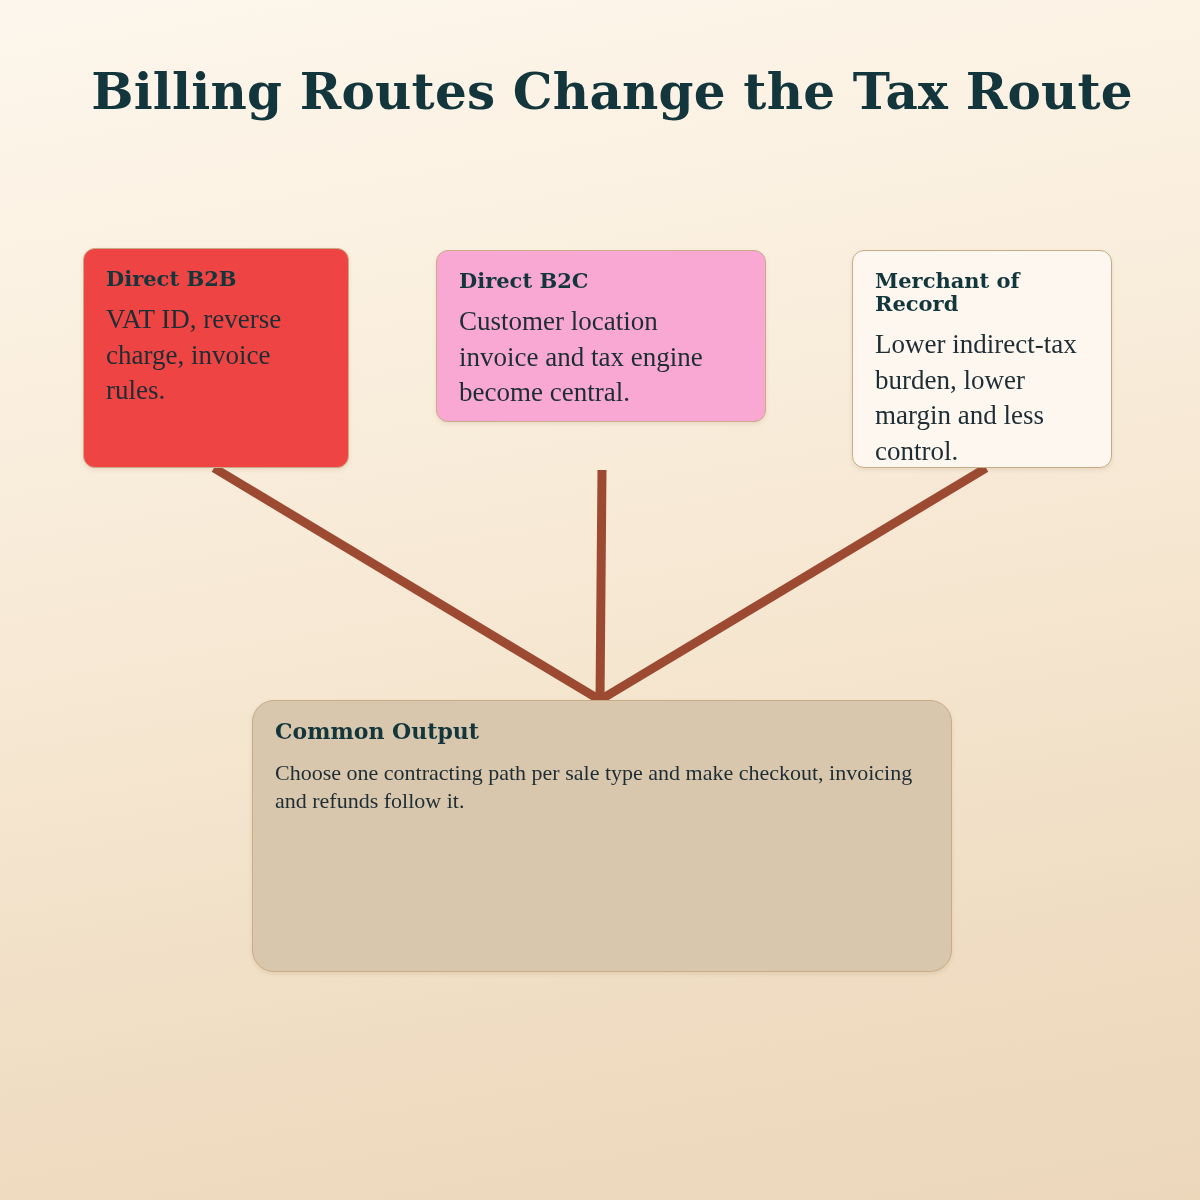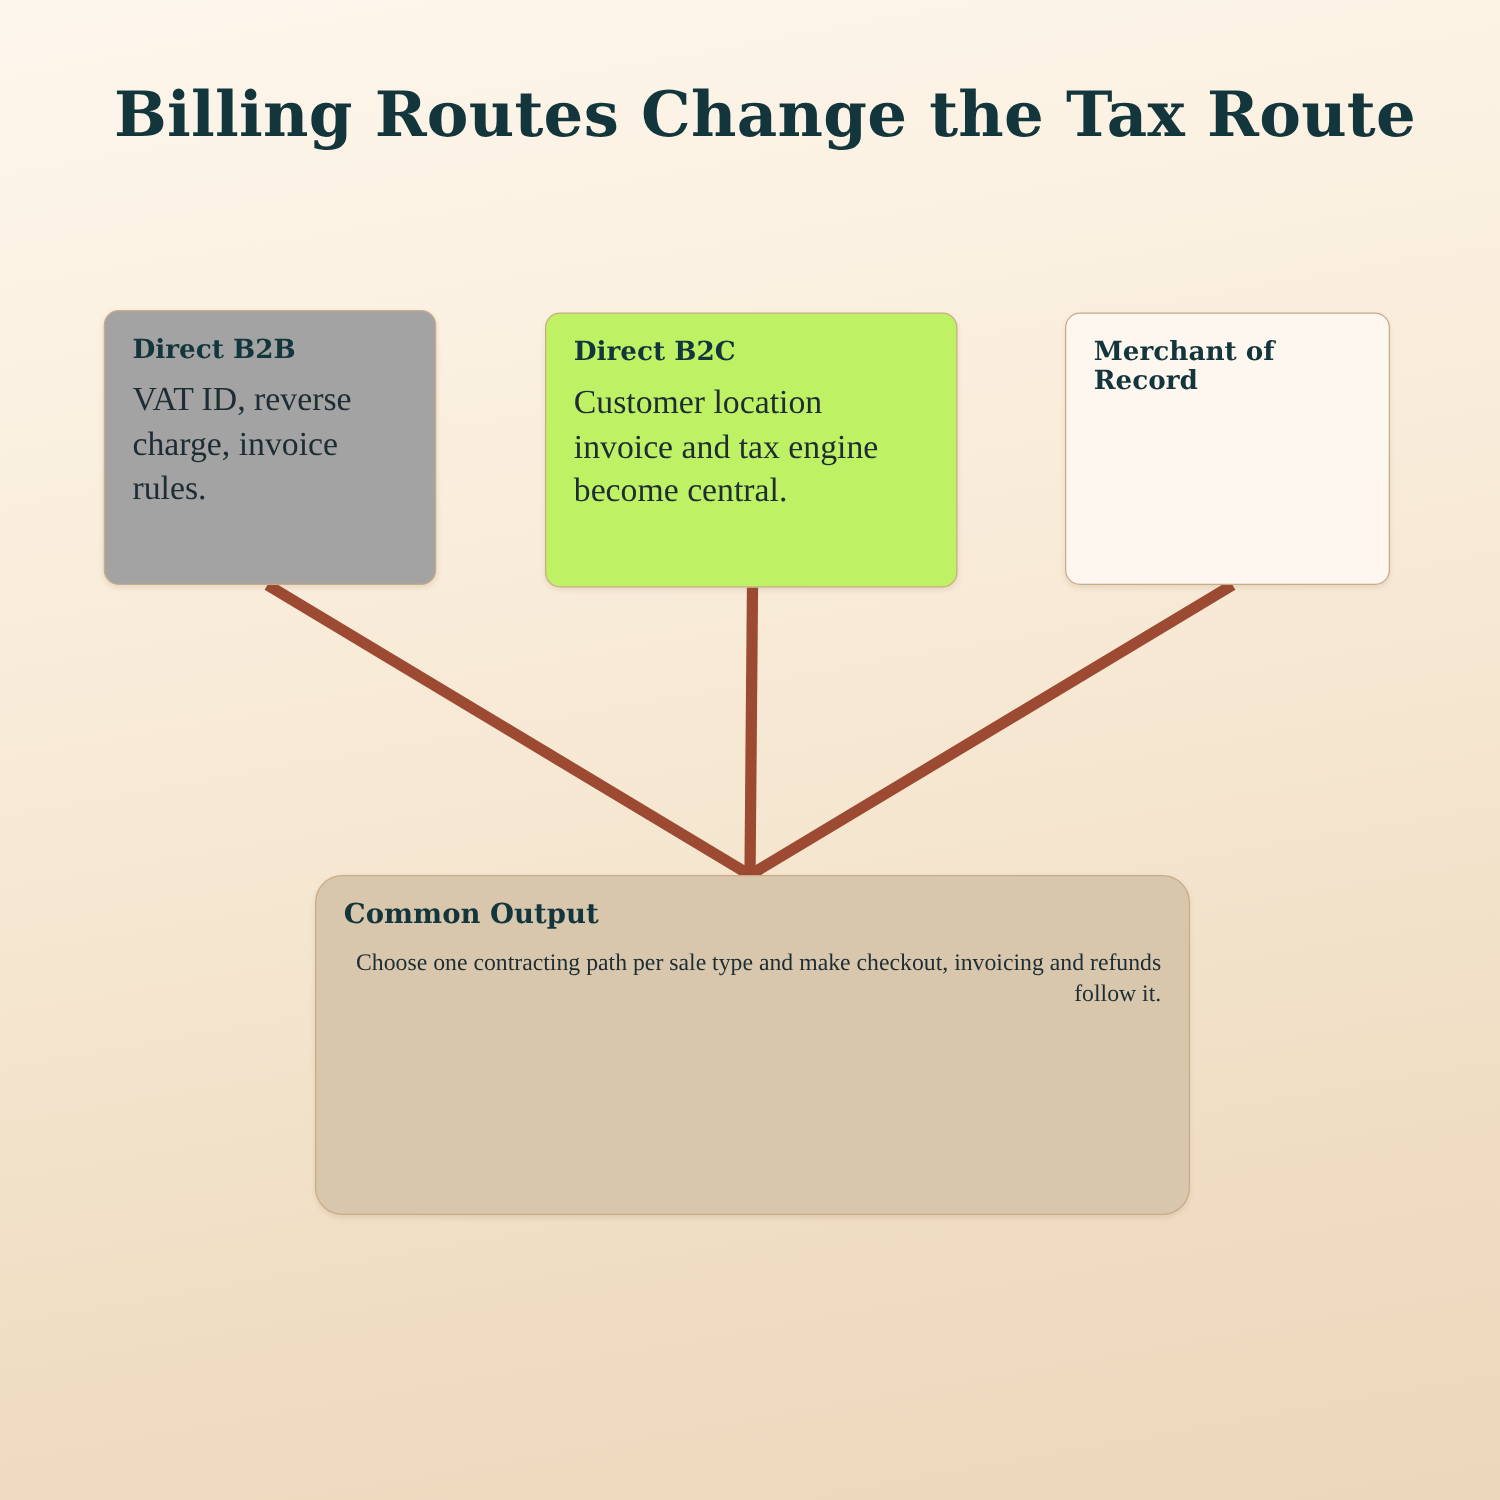--- a/index.html
+++ b/index.html
@@ -58,28 +58,28 @@
     font-family: "Liberation Serif", serif;
     font-size: 27px;
     line-height: 1.32;
     color: #1d2d33;
   }
   #node-b2b {
     left: 83px;
     top: 248px;
     width: 266px;
     height: 220px;
-    background: #a3a3a3;
+    background: #ef4444;
   }
   #node-b2c {
     left: 436px;
     top: 250px;
     width: 330px;
-    height: 220px;
-    background: #bef264;
+    height: 172px;
+    background: #f9a8d4;
   }
   #node-mor {
     left: 852px;
     top: 250px;
     width: 260px;
     height: 218px;
     background: #fdf7f0;
   }
   #node-output {
     left: 252px;
@@ -87,23 +87,22 @@
     width: 700px;
     height: 272px;
     background: #d9c7ad;
     border-radius: 22px;
   }
   #node-output .node-title {
     font-size: 22px;
     margin-bottom: 16px;
   }
   #node-output .node-body {
-    font-size: 19px;
+    font-size: 22px;
     line-height: 1.28;
-    text-align: right;
   }
 </style>
 </head>
 <body>
 
 <div id="canvas">
 
   <div id="title">Billing Routes Change the Tax Route</div>
 
   <svg id="connectors" viewBox="0 0 1200 1200">
@@ -117,20 +116,21 @@
     <div class="node-body">VAT ID, reverse charge, invoice rules.</div>
   </div>
 
   <div class="node" id="node-b2c">
     <div class="node-title">Direct B2C</div>
     <div class="node-body">Customer location invoice and tax engine become central.</div>
   </div>
 
   <div class="node" id="node-mor">
     <div class="node-title">Merchant of Record</div>
+    <div class="node-body">Lower indirect-tax burden, lower margin and less control.</div>
   </div>
 
   <div class="node" id="node-output">
     <div class="node-title">Common Output</div>
     <div class="node-body">Choose one contracting path per sale type and make checkout, invoicing and refunds follow it.</div>
   </div>
 
 </div>
 
 </body></html>

